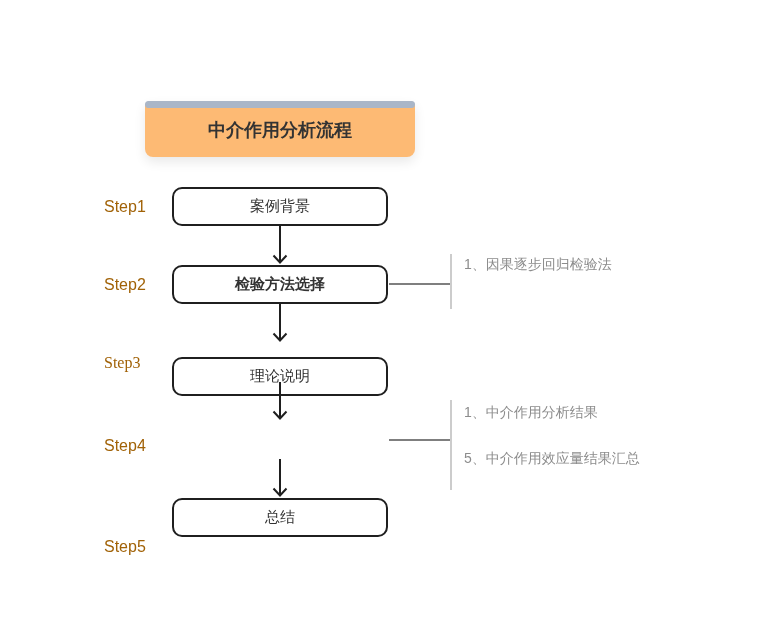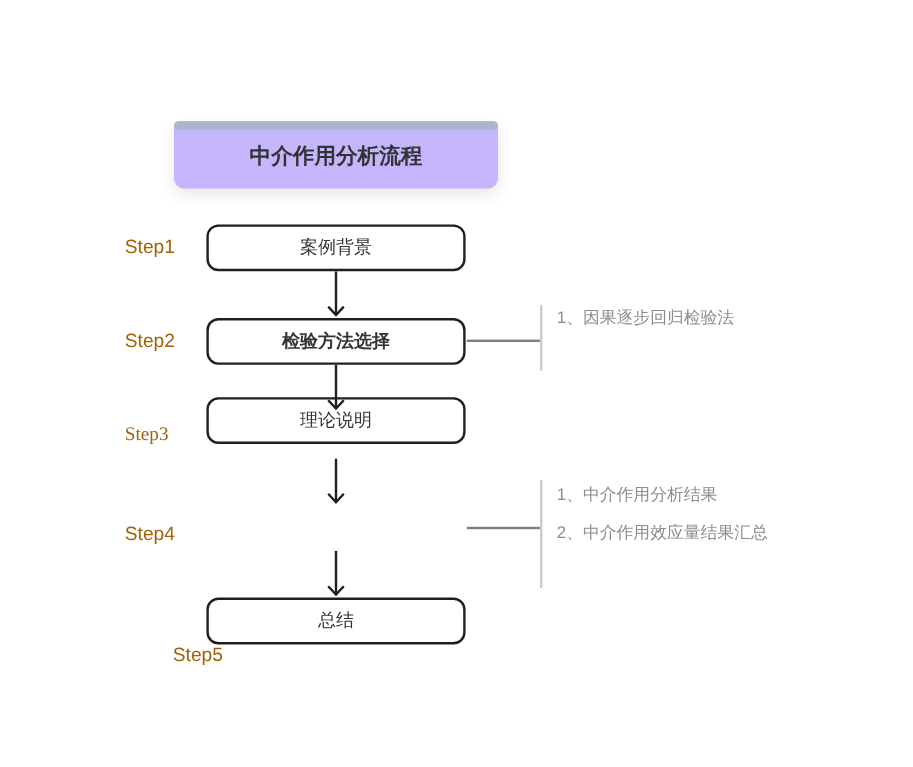--- a/index.html
+++ b/index.html
@@ -4,68 +4,68 @@
 <style>
   html,body { margin:0; padding:0; background:#fff; }
   .canvas {
     position:relative; width:761px; height:639px; background:#ffffff;
     font-family:"Liberation Sans","DejaVu Sans",sans-serif; overflow:hidden;
   }
 
   
   .title-card {
     position:absolute; left:145px; top:101px; width:270px; height:56px;
-    background:#c4b5fd; border-radius:5px 5px 8px 8px;
+    background:#fdba74; border-radius:5px 5px 8px 8px;
     box-shadow:0 5px 12px rgba(0,0,0,0.09);
   }
   .title-bar {
     position:absolute; top:0; left:0; right:0; height:7px;
     background:#a9b6c8; border-radius:4px;
   }
   .title-text {
     position:absolute; left:0; right:0; top:19px; text-align:center;
     font-size:18px; font-weight:bold; color:#333333; line-height:20px;
     white-space:nowrap;
   }
 
   
   .step-label {
     position:absolute; left:104px; font-size:16px; color:#a16207;
     line-height:18px; white-space:nowrap;
   }
   .sl1 { top:198px; } .sl2 { top:276px; } .sl3 { top:354px;font-family:Liberation Serif, serif; }
-  .sl4 { top:437px; } .sl5 { top:538px;margin-left:40px; }
+  .sl4 { top:437px; } .sl5 { top:538px; }
 
   
   .flow-box {
     position:absolute; left:172px; width:216px; height:39px;
     box-sizing:border-box; border:2px solid #1f1f1f; border-radius:10px;
     background:#ffffff; display:flex; align-items:center; justify-content:center;
     font-size:15px; color:#333333; white-space:nowrap;
   }
-  .fb1 { top:187px; } .fb2 { top:265px;font-weight:bold; } .fb3 { top:331px; }
+  .fb1 { top:187px; } .fb2 { top:265px;font-weight:bold; } .fb3 { top:357px; }
   .fb4 { top:421px; } .fb5 { top:498px;text-align:right; }
 
   
   .arrow { position:absolute; left:272px; width:16px; height:39px; }
   .ar1 { top:226px; } .ar2 { top:304px; } .ar3 { top:382px; } .ar4 { top:459px; }
 
   
   .connector { position:absolute; left:389px; width:61px; height:2px; background:#7f7f7f; }
   .cn2 { top:283px; } .cn4 { top:439px; }
   .bracket { position:absolute; left:450px; width:2px; background:#cccccc; }
   .br2 { top:254px; height:55px; } .br4 { top:400px; height:90px; }
 
   
   .notes {
     position:absolute; left:464px; display:flex; flex-direction:column;
     color:#8c8c8c; font-size:14px; line-height:16px; white-space:nowrap;justify-content:space-between;
   }
   .nt2 { top:256px; gap:16px; }
-  .nt4 { top:404px; gap:15px; }
+  .nt4 { top:404px; gap:30px; }
 </style>
 </head>
 <body>
 
 <div class="canvas">
 
   <div class="title-card">
     <div class="title-bar"></div>
     <div class="title-text">中介作用分析流程</div>
   </div>
@@ -109,16 +109,16 @@
   <div class="connector cn2"></div>
   <div class="bracket br2"></div>
   <div class="notes nt2">
     <div>1、因果逐步回归检验法</div>
   </div>
 
   <div class="connector cn4"></div>
   <div class="bracket br4"></div>
   <div class="notes nt4">
     <div>1、中介作用分析结果</div>
-    <div>2、中介作用效应量结果汇总</div>
+    <div>5、中介作用效应量结果汇总</div>
   </div>
 
 </div>
 
 </body></html>

